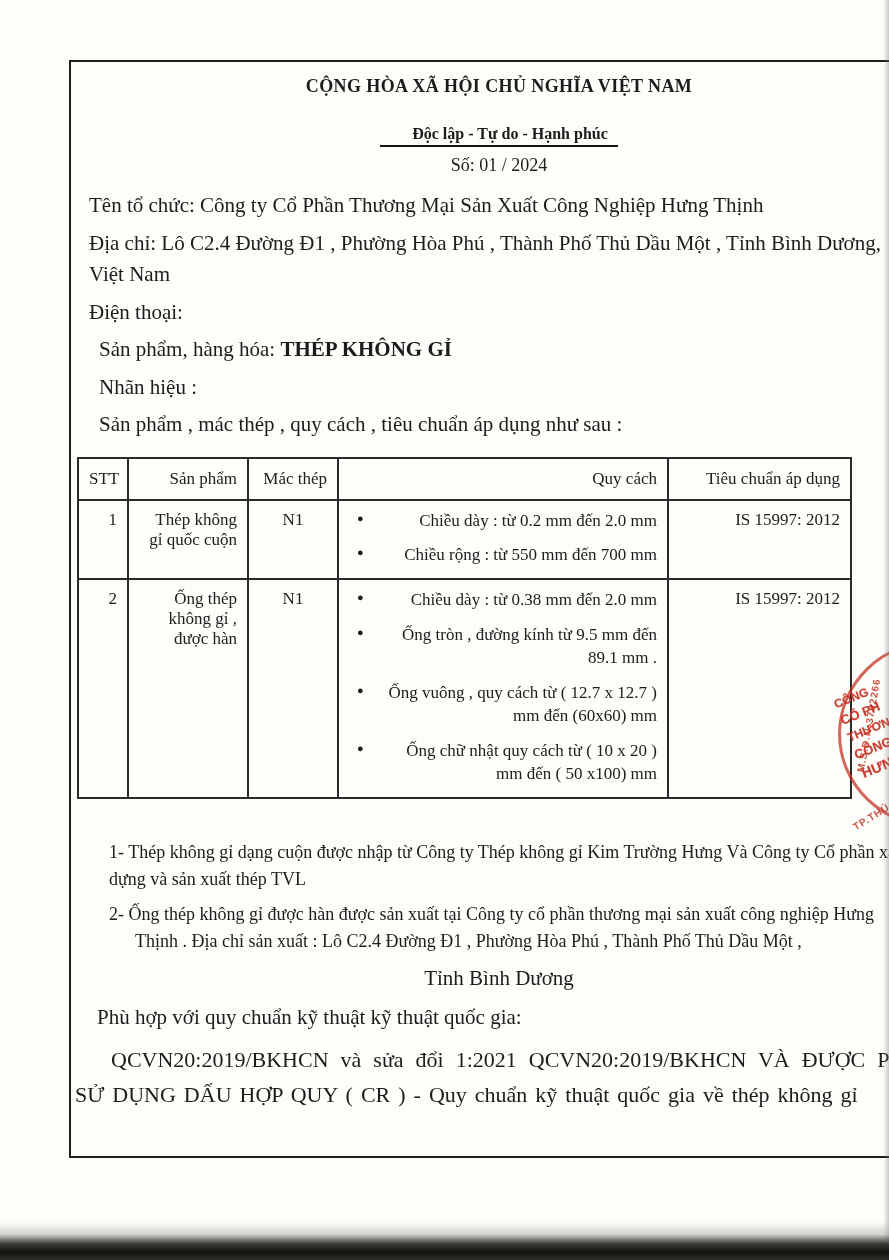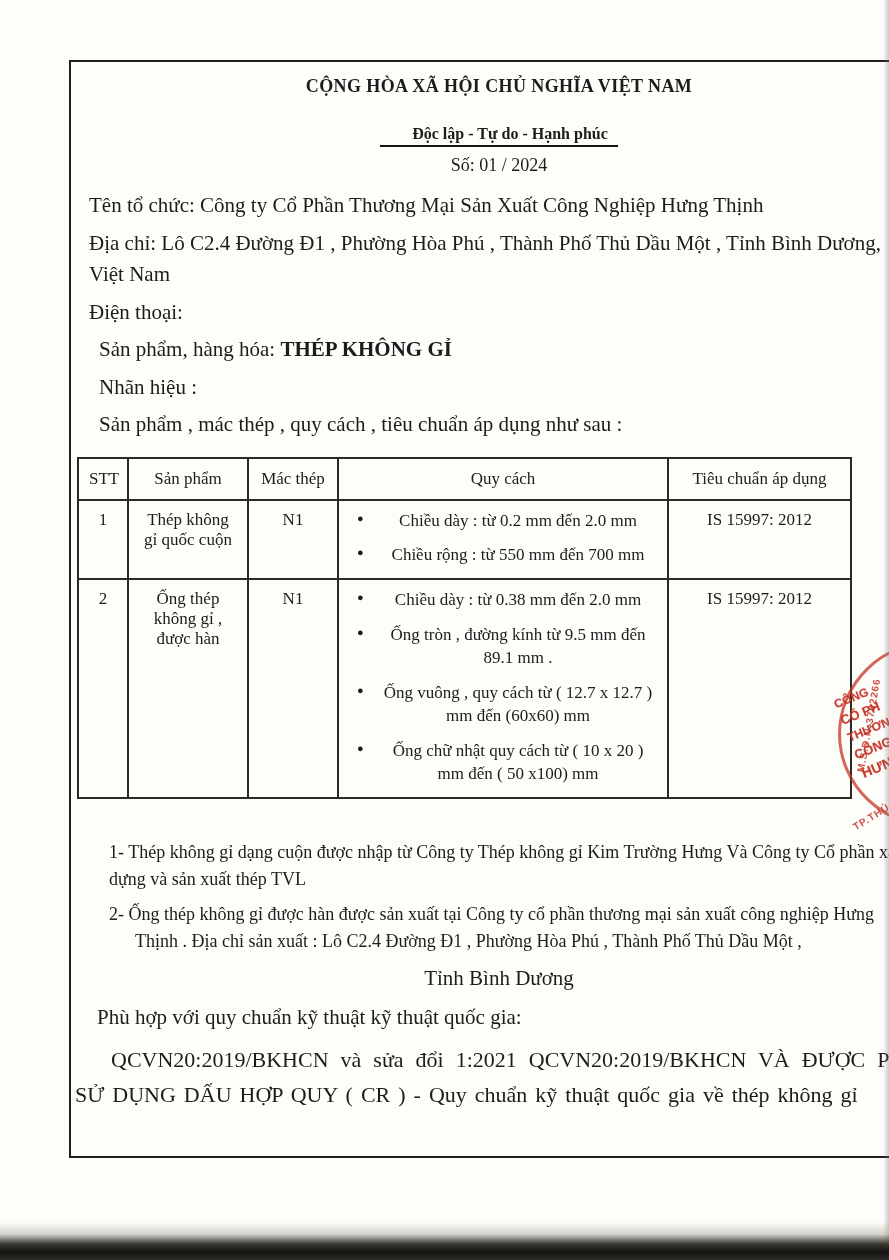--- a/index.html
+++ b/index.html
@@ -53,21 +53,21 @@
     width:773px;
     margin-left:-12px;
     margin-top:16px;
     font-size:17px;
   }
   .spec-table th, .spec-table td {
     border:2px solid #2a2a2a;
     vertical-align:top;
     padding:9px 10px;
     font-weight:normal;
-    text-align:center;
+    text-align:right;
   }
   .spec-table th { padding:10px 10px; }
   .col-stt { text-align:right; }
   .col-mac-cell { text-align:center !important; }
   .cell-just { text-align:justify; }
   .qc-list { list-style:none; }
   .qc-list li {
     position:relative;
     padding-left:30px;
     margin-bottom:12px;

